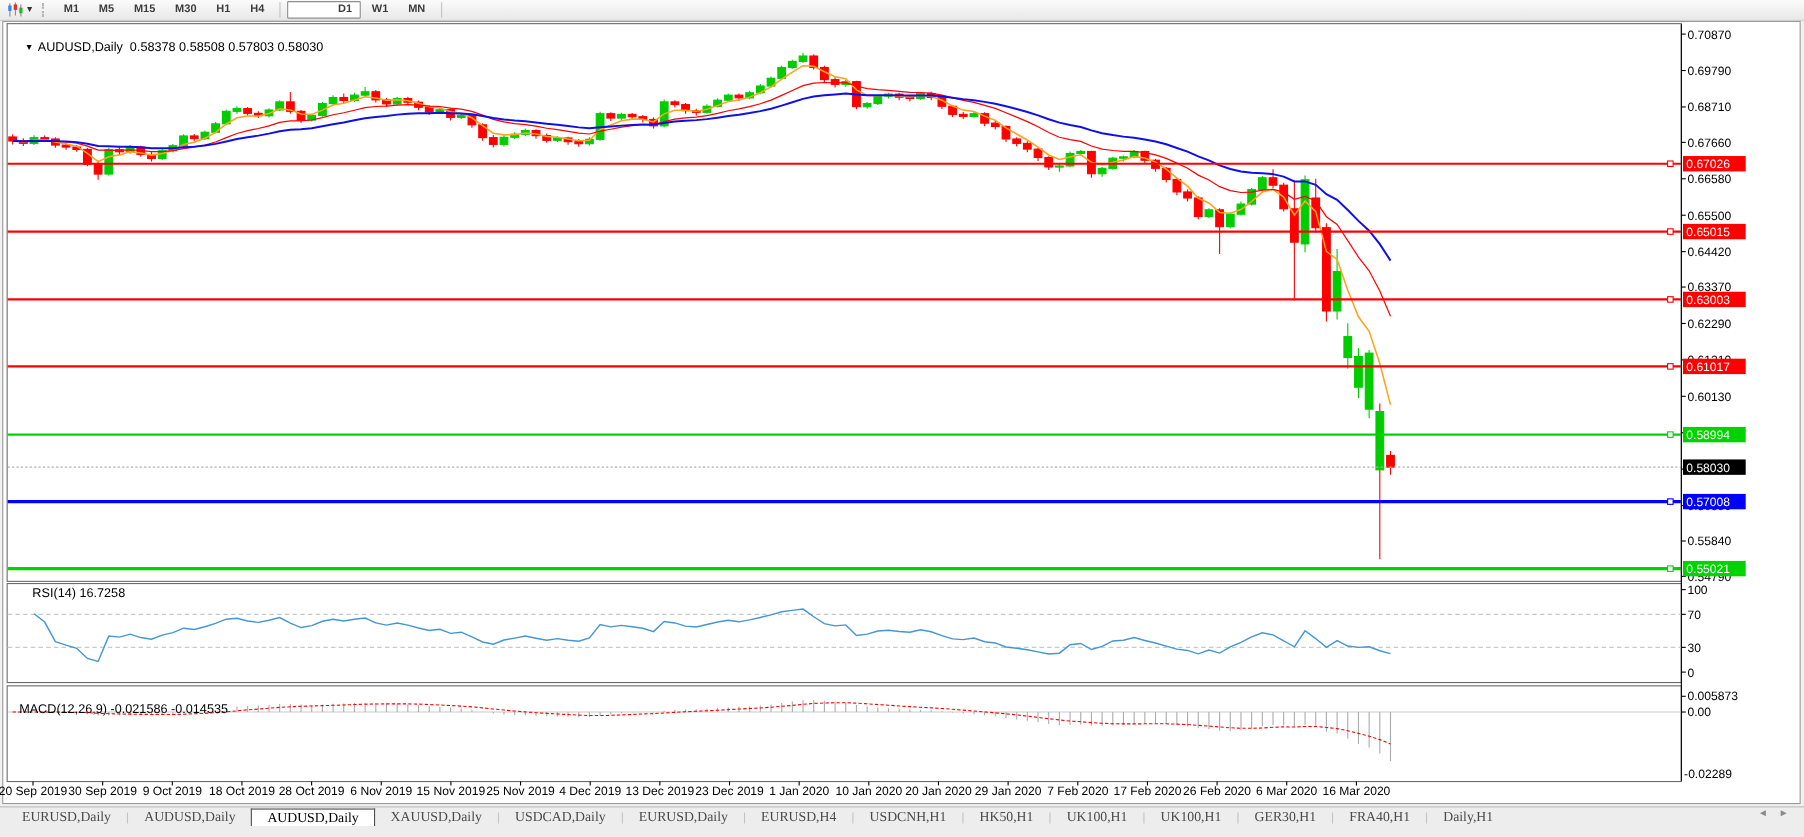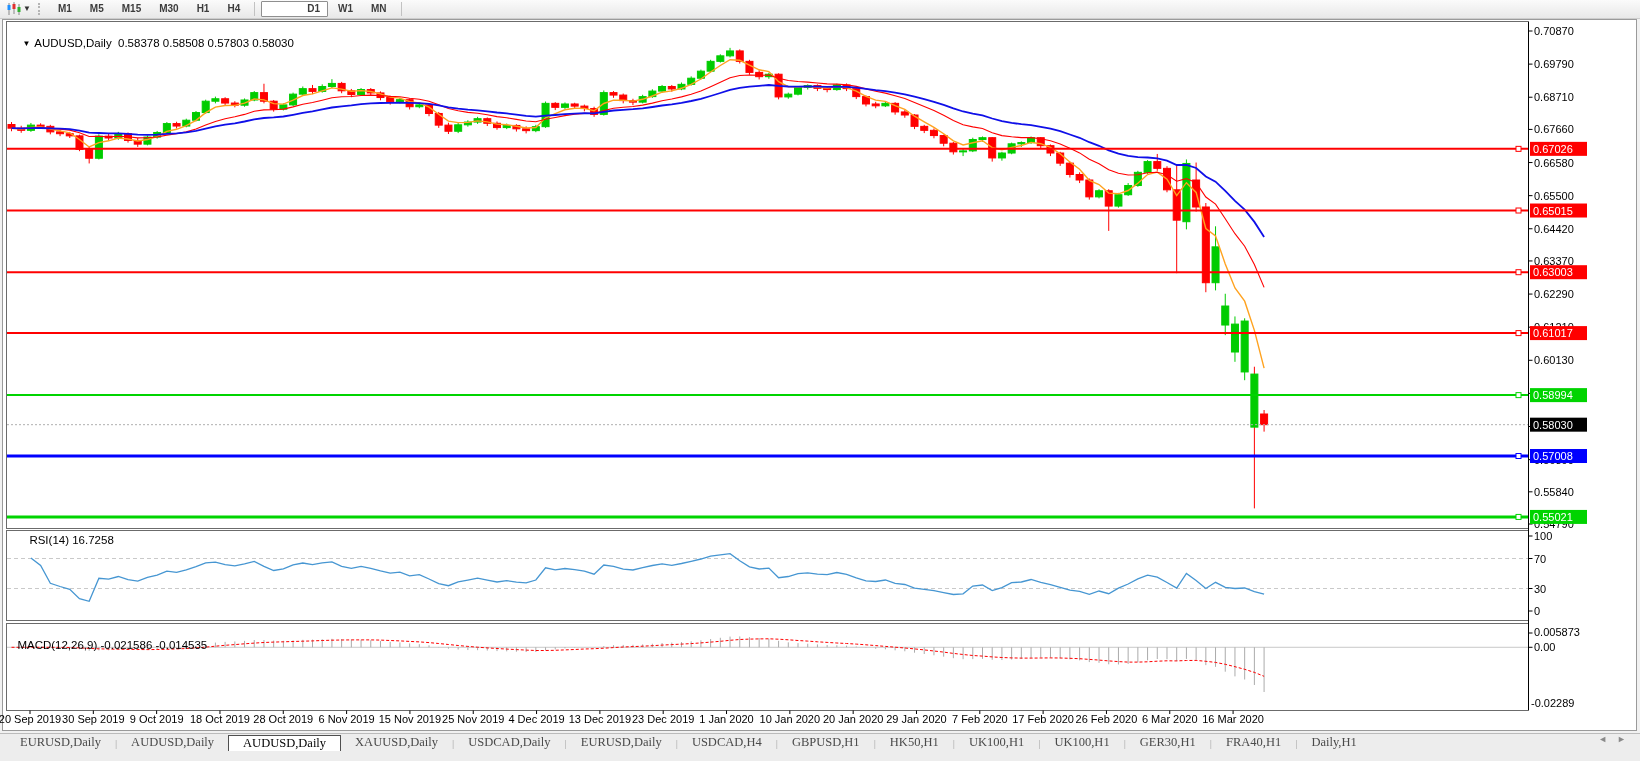--- a/index.html
+++ b/index.html
@@ -623,23 +623,23 @@
       <div class="tab">EURUSD,Daily</div>
       <div class="tab-sep">|</div>
       <div class="tab">AUDUSD,Daily</div>
       <div class="tab active">AUDUSD,Daily</div>
       <div class="tab">XAUUSD,Daily</div>
       <div class="tab-sep">|</div>
       <div class="tab">USDCAD,Daily</div>
       <div class="tab-sep">|</div>
       <div class="tab">EURUSD,Daily</div>
       <div class="tab-sep">|</div>
-      <div class="tab">USDCAD,H4</div>
-      <div class="tab-sep">|</div>
-      <div class="tab">GBPUSD,H1</div>
+      <div class="tab">EURUSD,H4</div>
+      <div class="tab-sep">|</div>
+      <div class="tab">USDCNH,H1</div>
       <div class="tab-sep">|</div>
       <div class="tab">HK50,H1</div>
       <div class="tab-sep">|</div>
       <div class="tab">UK100,H1</div>
       <div class="tab-sep">|</div>
       <div class="tab">UK100,H1</div>
       <div class="tab-sep">|</div>
       <div class="tab">GER30,H1</div>
       <div class="tab-sep">|</div>
       <div class="tab">FRA40,H1</div>

